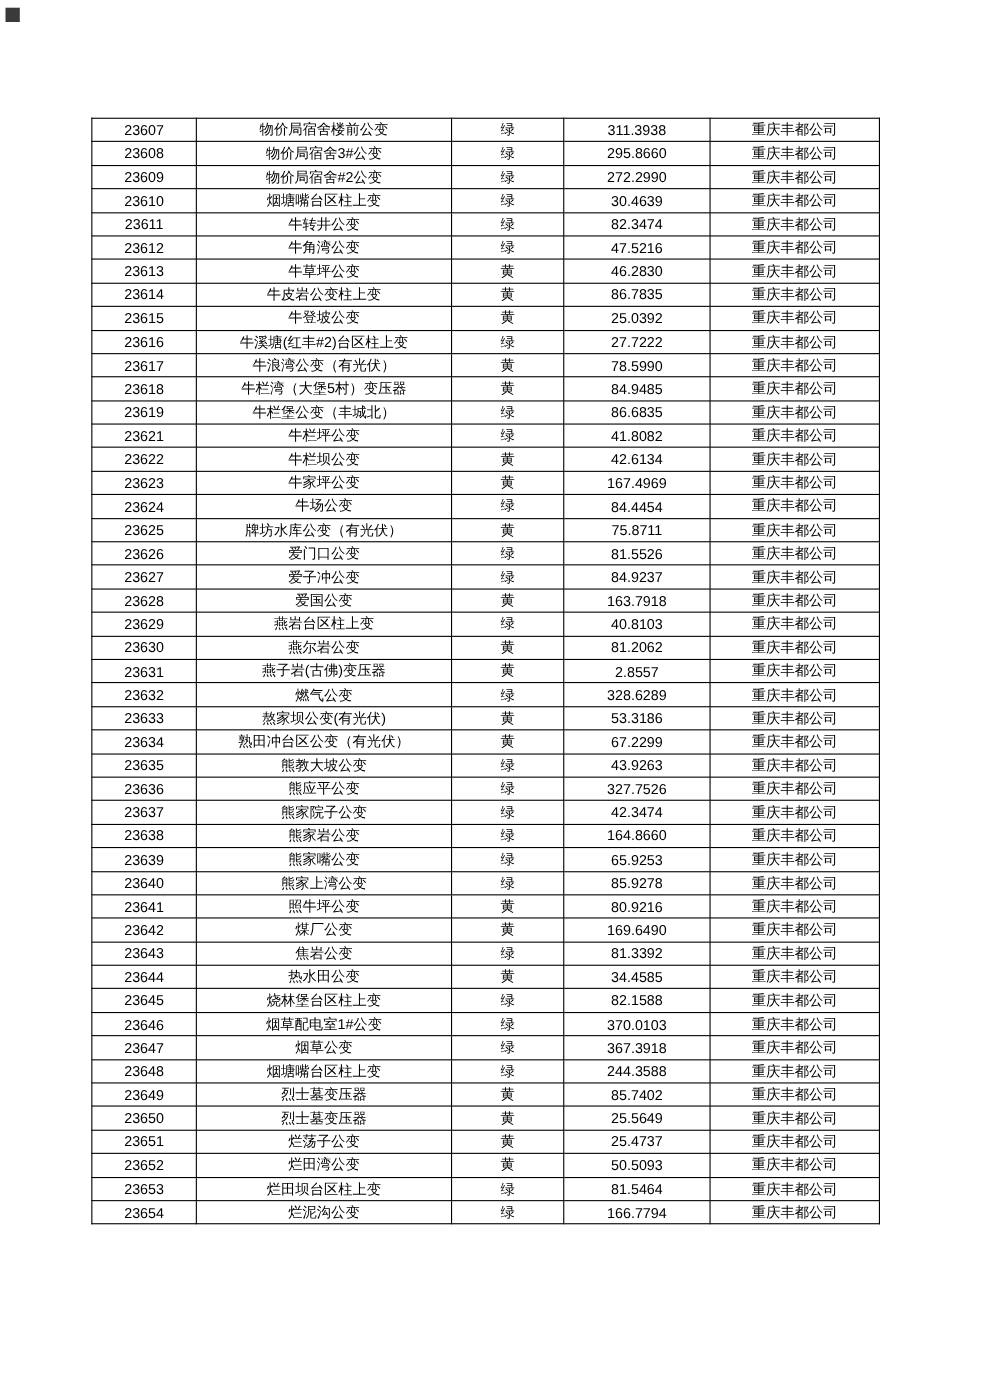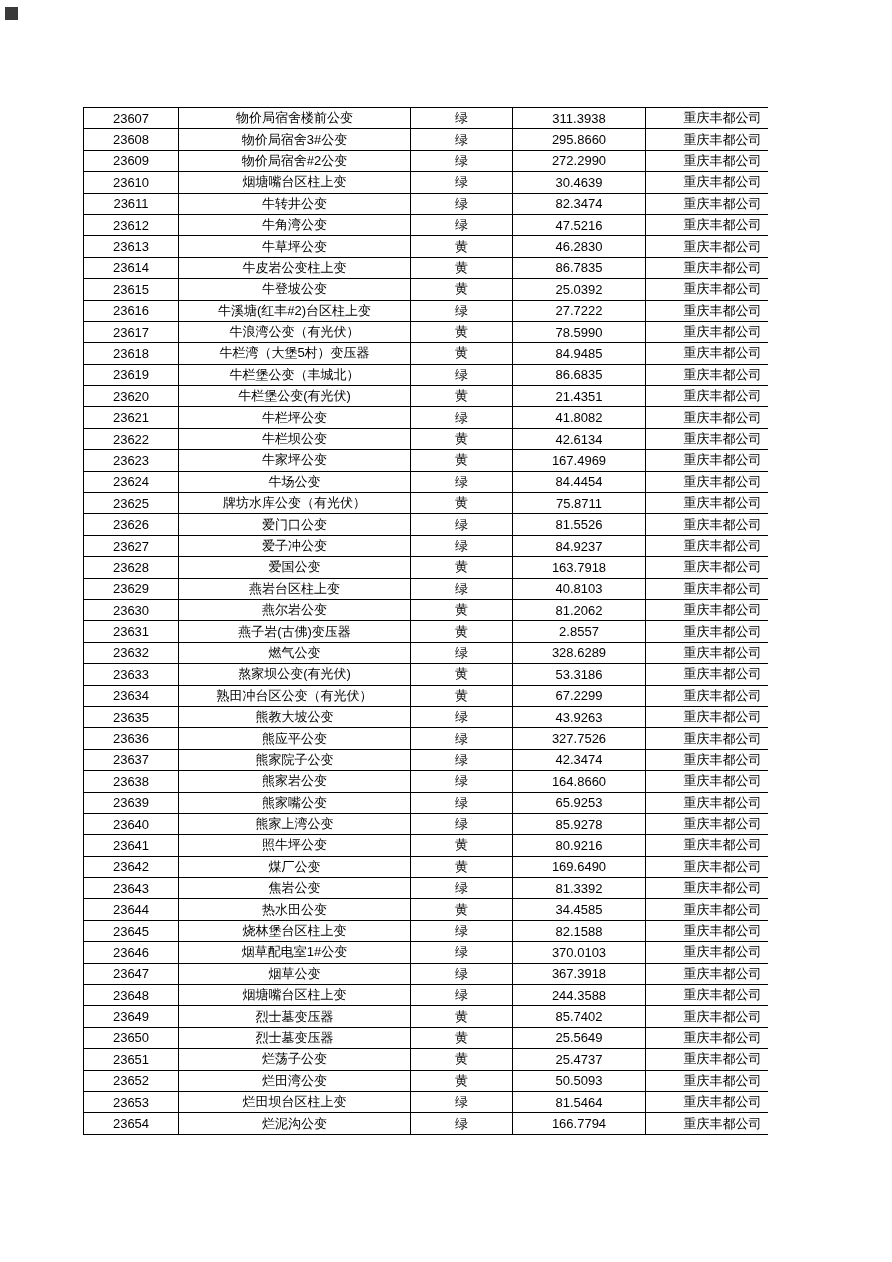--- a/index.html
+++ b/index.html
@@ -7,20 +7,21 @@
     padding: 0;
     background: #ffffff;
     font-family: "Liberation Sans", "DejaVu Sans", sans-serif;
   }
   .page {
     position: relative;
     width: 768px;
     height: 1262px;
     background: #ffffff;
     overflow: hidden;
+    padding-left: 48px;
   }
   .corner-mark {
     position: absolute;
     left: 5px;
     top: 7px;
     width: 13px;
     height: 13px;
     background: #3a3a3a;
   }
   .data-table {
@@ -161,27 +162,20 @@
   </tr>
 
   <tr>
     <td>23619</td>
     <td>牛栏堡公变（丰城北）</td>
     <td>绿</td>
     <td>86.6835</td>
     <td class="cell-company">重庆丰都公司</td>
   </tr>
 
-  <tr>
-    <td>23620</td>
-    <td>牛栏堡公变(有光伏)</td>
-    <td>黄</td>
-    <td>21.4351</td>
-    <td class="cell-company">重庆丰都公司</td>
-  </tr>
 
   <tr>
     <td>23621</td>
     <td>牛栏坪公变</td>
     <td>绿</td>
     <td>41.8082</td>
     <td class="cell-company">重庆丰都公司</td>
   </tr>
 
   <tr>

